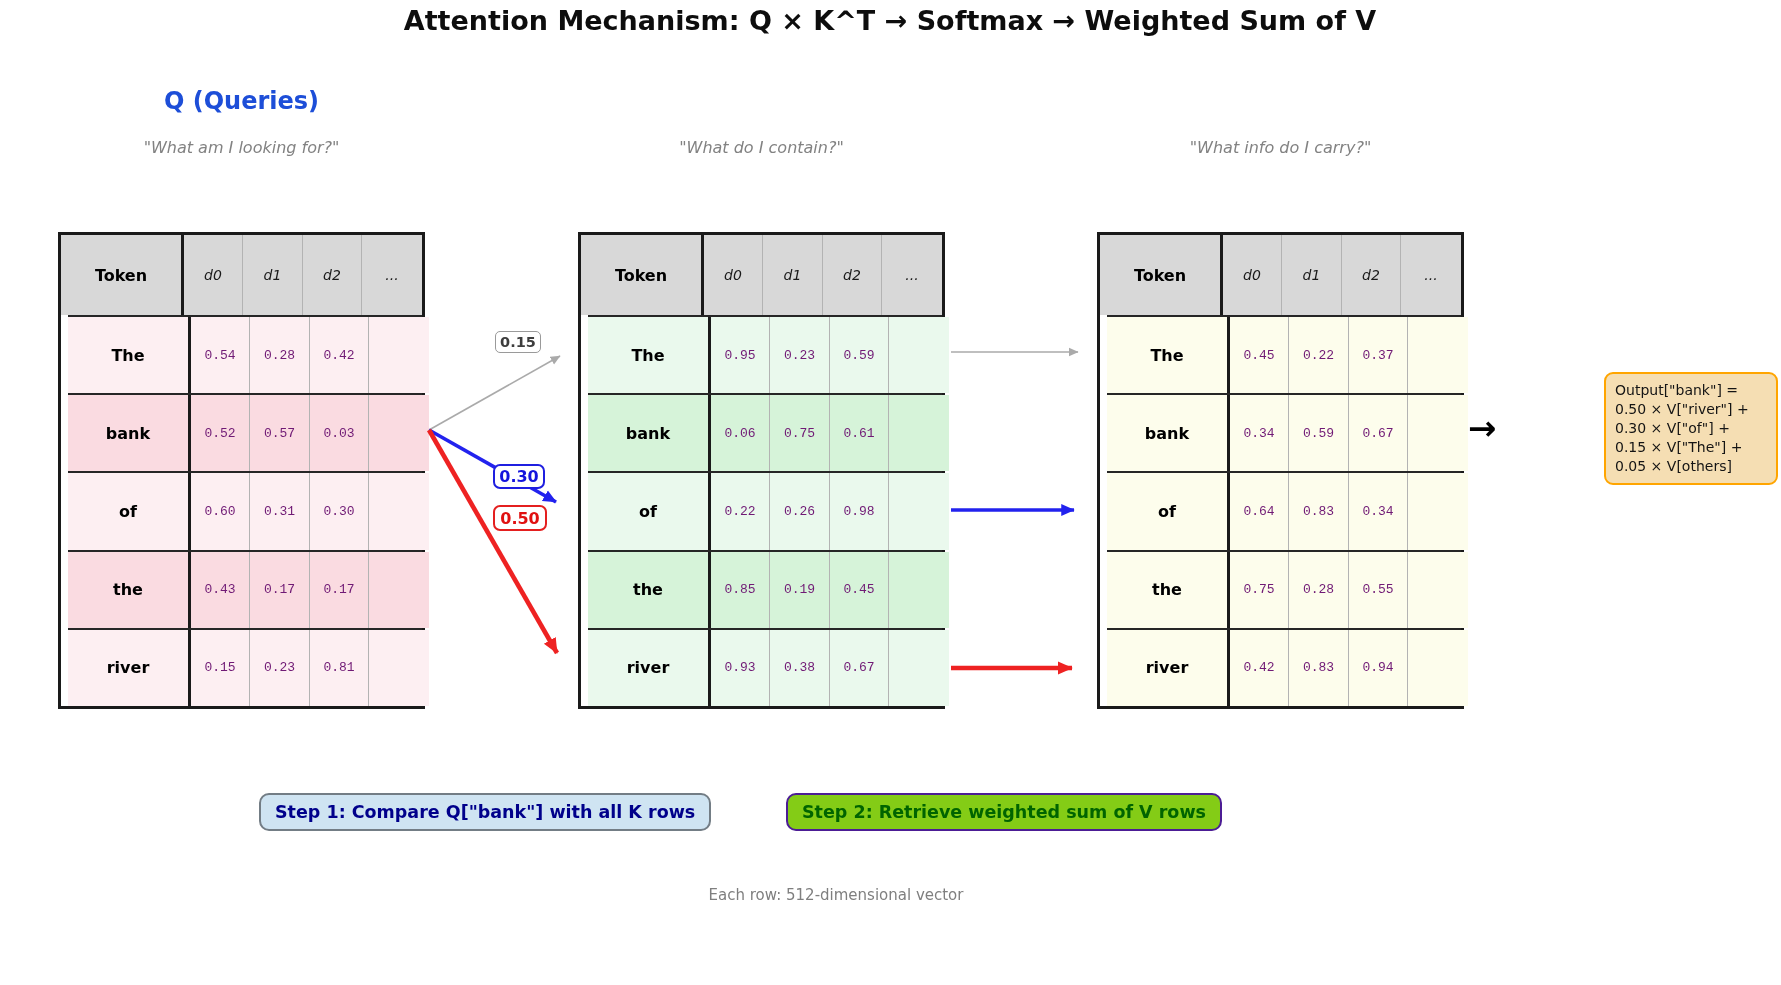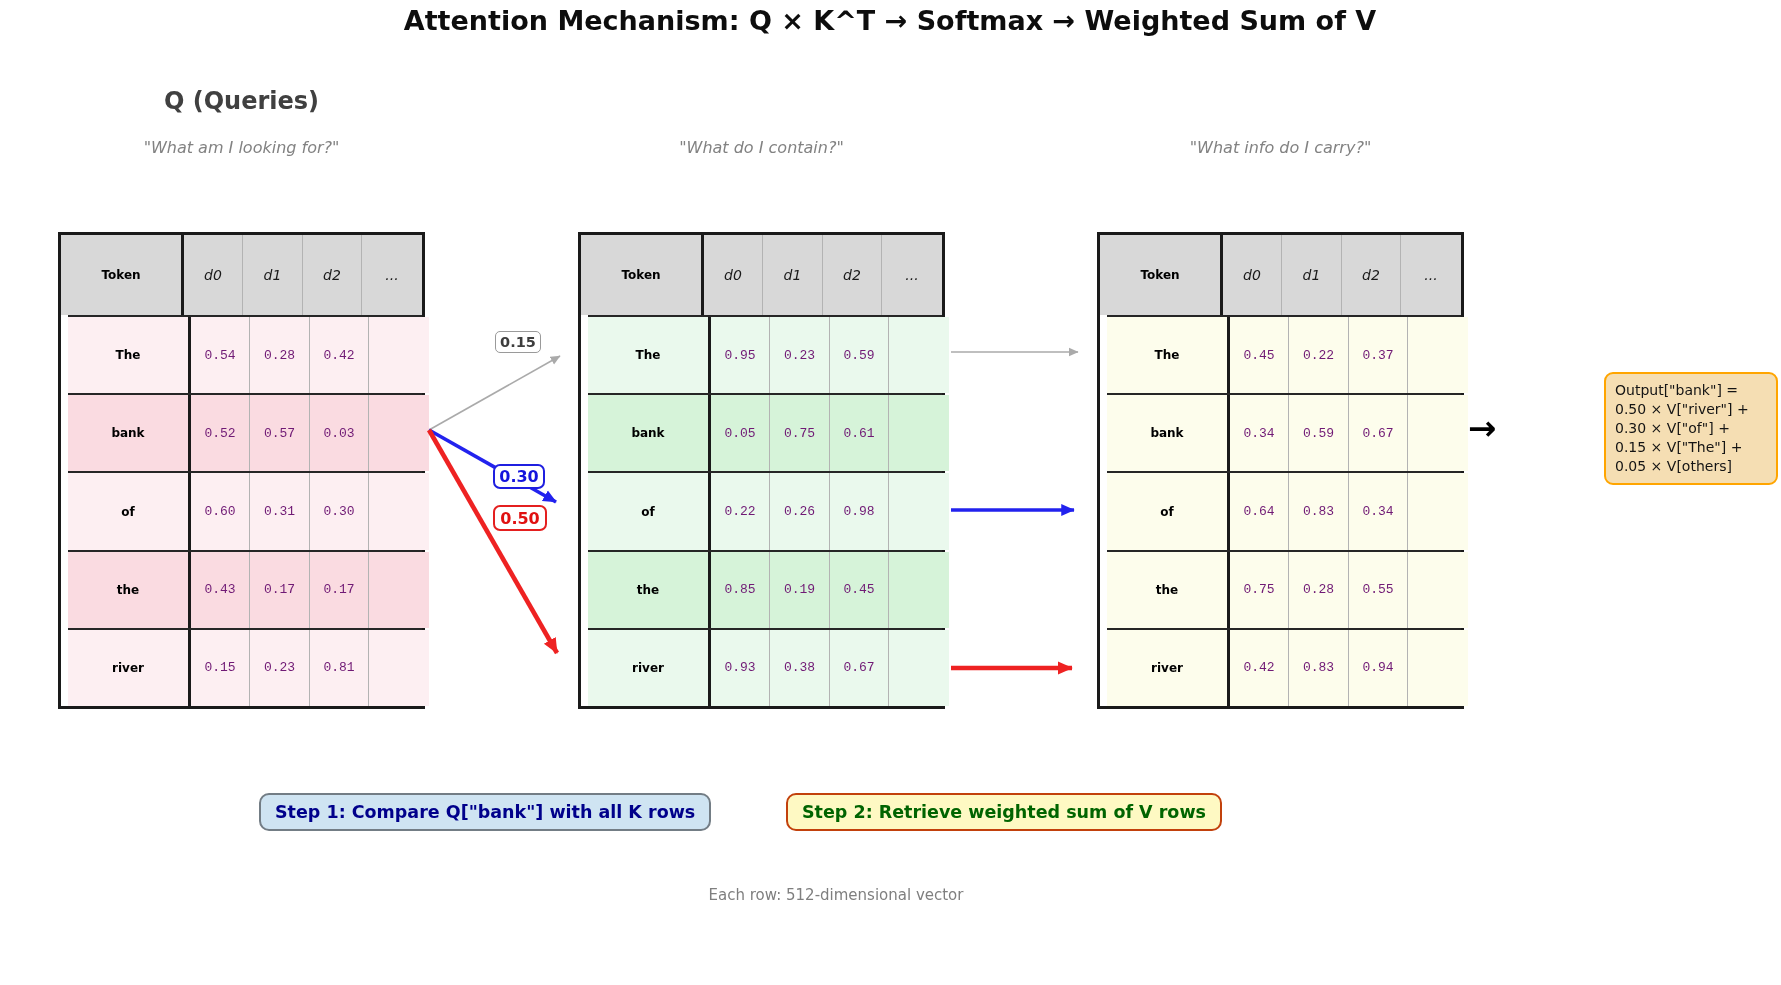--- a/index.html
+++ b/index.html
@@ -3,34 +3,34 @@
 <meta charset="utf-8">
 <style>
   html,body{margin:0;padding:0;background:#ffffff;}
   .canvas{position:relative;width:1781px;height:985px;background:#ffffff;
           font-family:"DejaVu Sans",sans-serif;color:#111;overflow:hidden;}
 
   .main-title{position:absolute;top:5px;left:890px;transform:translateX(-50%);
               font-size:27px;font-weight:bold;white-space:nowrap;color:#0d0d0d;}
 
   .col-heading{position:absolute;top:87px;width:367px;text-align:center;
-               font-size:24px;font-weight:bold;color:#404040;}
+               font-size:24px;font-weight:bold;color:#1d4ed8;}
   .col-subtitle{position:absolute;top:138px;width:367px;text-align:center;
                 font-size:16px;font-style:italic;color:#828282;}
   .hq{left:58px;} .hk{left:578px;} .hv{left:1097px;}
 
   .matrix-table{position:absolute;top:232px;width:367px;height:477px;
                 border:3px solid #1a1a1a;box-sizing:border-box;
                 display:flex;flex-direction:column;background:#fff;}
   .q{left:58px;} .k{left:578px;} .v{left:1097px;}
   .trow{display:grid;grid-template-columns:123px 59px 60px 59px 60px;flex:1;}
   .thead{flex:0 0 80px;}
   .trow + .trow{border-top:2px solid #262626;margin-left:7px;}
   .cell{display:flex;align-items:center;justify-content:center;box-sizing:border-box;min-width:0;}
-  .cell.tok{border-right:3px solid #1a1a1a;font-weight:bold;font-size:12px;color:#000;}
+  .cell.tok{border-right:3px solid #1a1a1a;font-weight:bold;font-size:16px;color:#000;}
   .cell.d{border-right:1px solid #b3b3b3;}
   .cell.last{border-right:none;}
   .thead .cell{background:#d8d8d8;}
   .thead .cell.d{font-style:italic;font-size:14px;color:#1a1a1a;}
   .val{font-family:Liberation Mono, monospace;font-size:13px;color:#701a75;}
   .q .rlight .cell{background:#fdeff2;} .q .rdark .cell{background:#fadbe1;}
   .k .rlight .cell{background:#eaf9ed;} .k .rdark .cell{background:#d6f3d9;}
   .v .rlight .cell,.v .rdark .cell{background:#fdfdec;}
 
   .overlay{position:absolute;left:0;top:0;width:1781px;height:985px;pointer-events:none;}
@@ -46,21 +46,21 @@
 
   .big-arrow{position:absolute;left:1468px;top:408px;font-size:34px;font-weight:bold;color:#000;}
 
   .output-box{position:absolute;left:1604px;top:372px;width:174px;box-sizing:border-box;
               background:#f5deb3;border:2.5px solid #ffa500;border-radius:9px;
               padding:7px 9px;font-size:14px;line-height:19px;color:#141414;}
 
   .step-badge{position:absolute;top:793px;font-size:17.5px;font-weight:bold;
               padding:7px 14px;border-radius:10px;box-sizing:border-box;white-space:nowrap;}
   .step1{left:259px;background:#cfe4f2;color:#00008b;border:2px solid #737d85;}
-  .step2{left:786px;background:#fef9c3;color:#006400;border:2px solid #c2410c;}
+  .step2{left:786px;background:#84cc16;color:#006400;border:2px solid #4c1d95;}
 
   .footer-note{position:absolute;top:886px;left:836px;transform:translateX(-50%);
                font-size:15px;color:#7f7f7f;white-space:nowrap;}
 </style>
 </head>
 <body>
 
 <div class="canvas">
 
   <div class="main-title">Attention Mechanism: Q × K^T → Softmax → Weighted Sum of V</div>
@@ -125,21 +125,21 @@
     </div>
     <div class="trow rlight">
       <div class="cell tok">The</div>
       <div class="cell d val">0.95</div>
       <div class="cell d val">0.23</div>
       <div class="cell d val">0.59</div>
       <div class="cell d last"></div>
     </div>
     <div class="trow rdark">
       <div class="cell tok">bank</div>
-      <div class="cell d val">0.05</div>
+      <div class="cell d val">0.06</div>
       <div class="cell d val">0.75</div>
       <div class="cell d val">0.61</div>
       <div class="cell d last"></div>
     </div>
     <div class="trow rlight">
       <div class="cell tok">of</div>
       <div class="cell d val">0.22</div>
       <div class="cell d val">0.26</div>
       <div class="cell d val">0.98</div>
       <div class="cell d last"></div>

